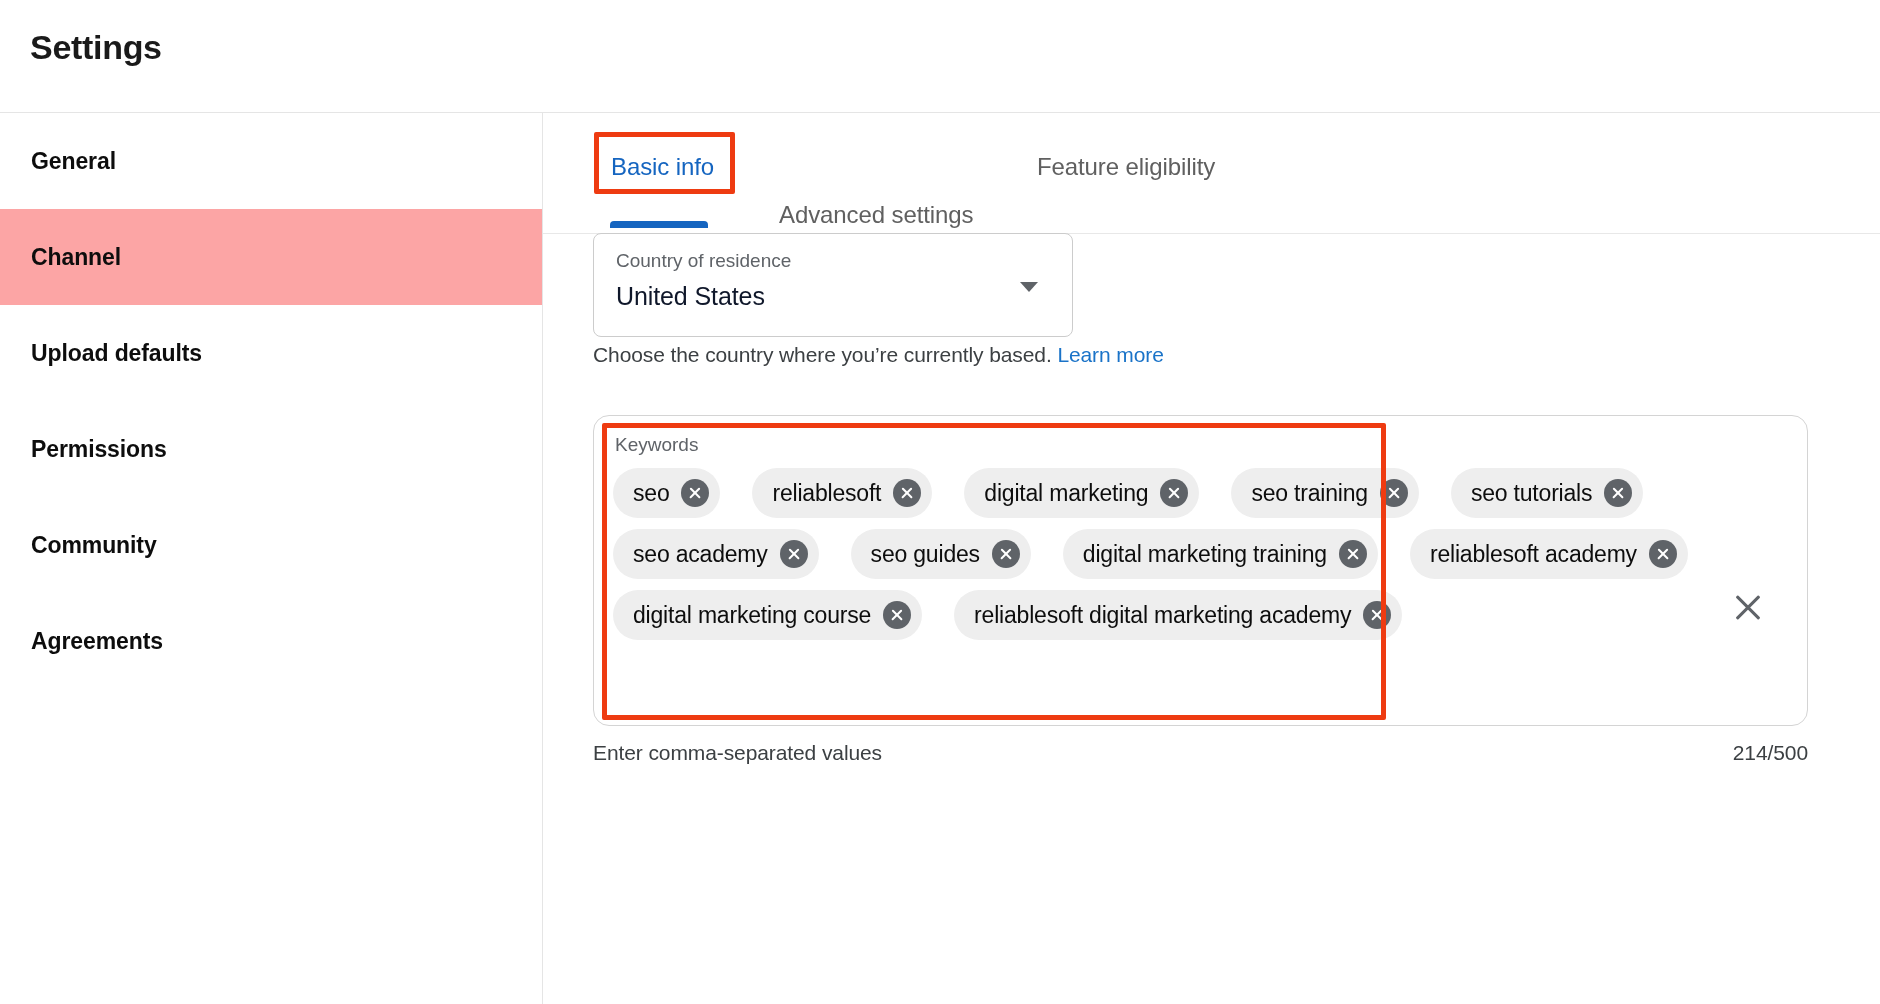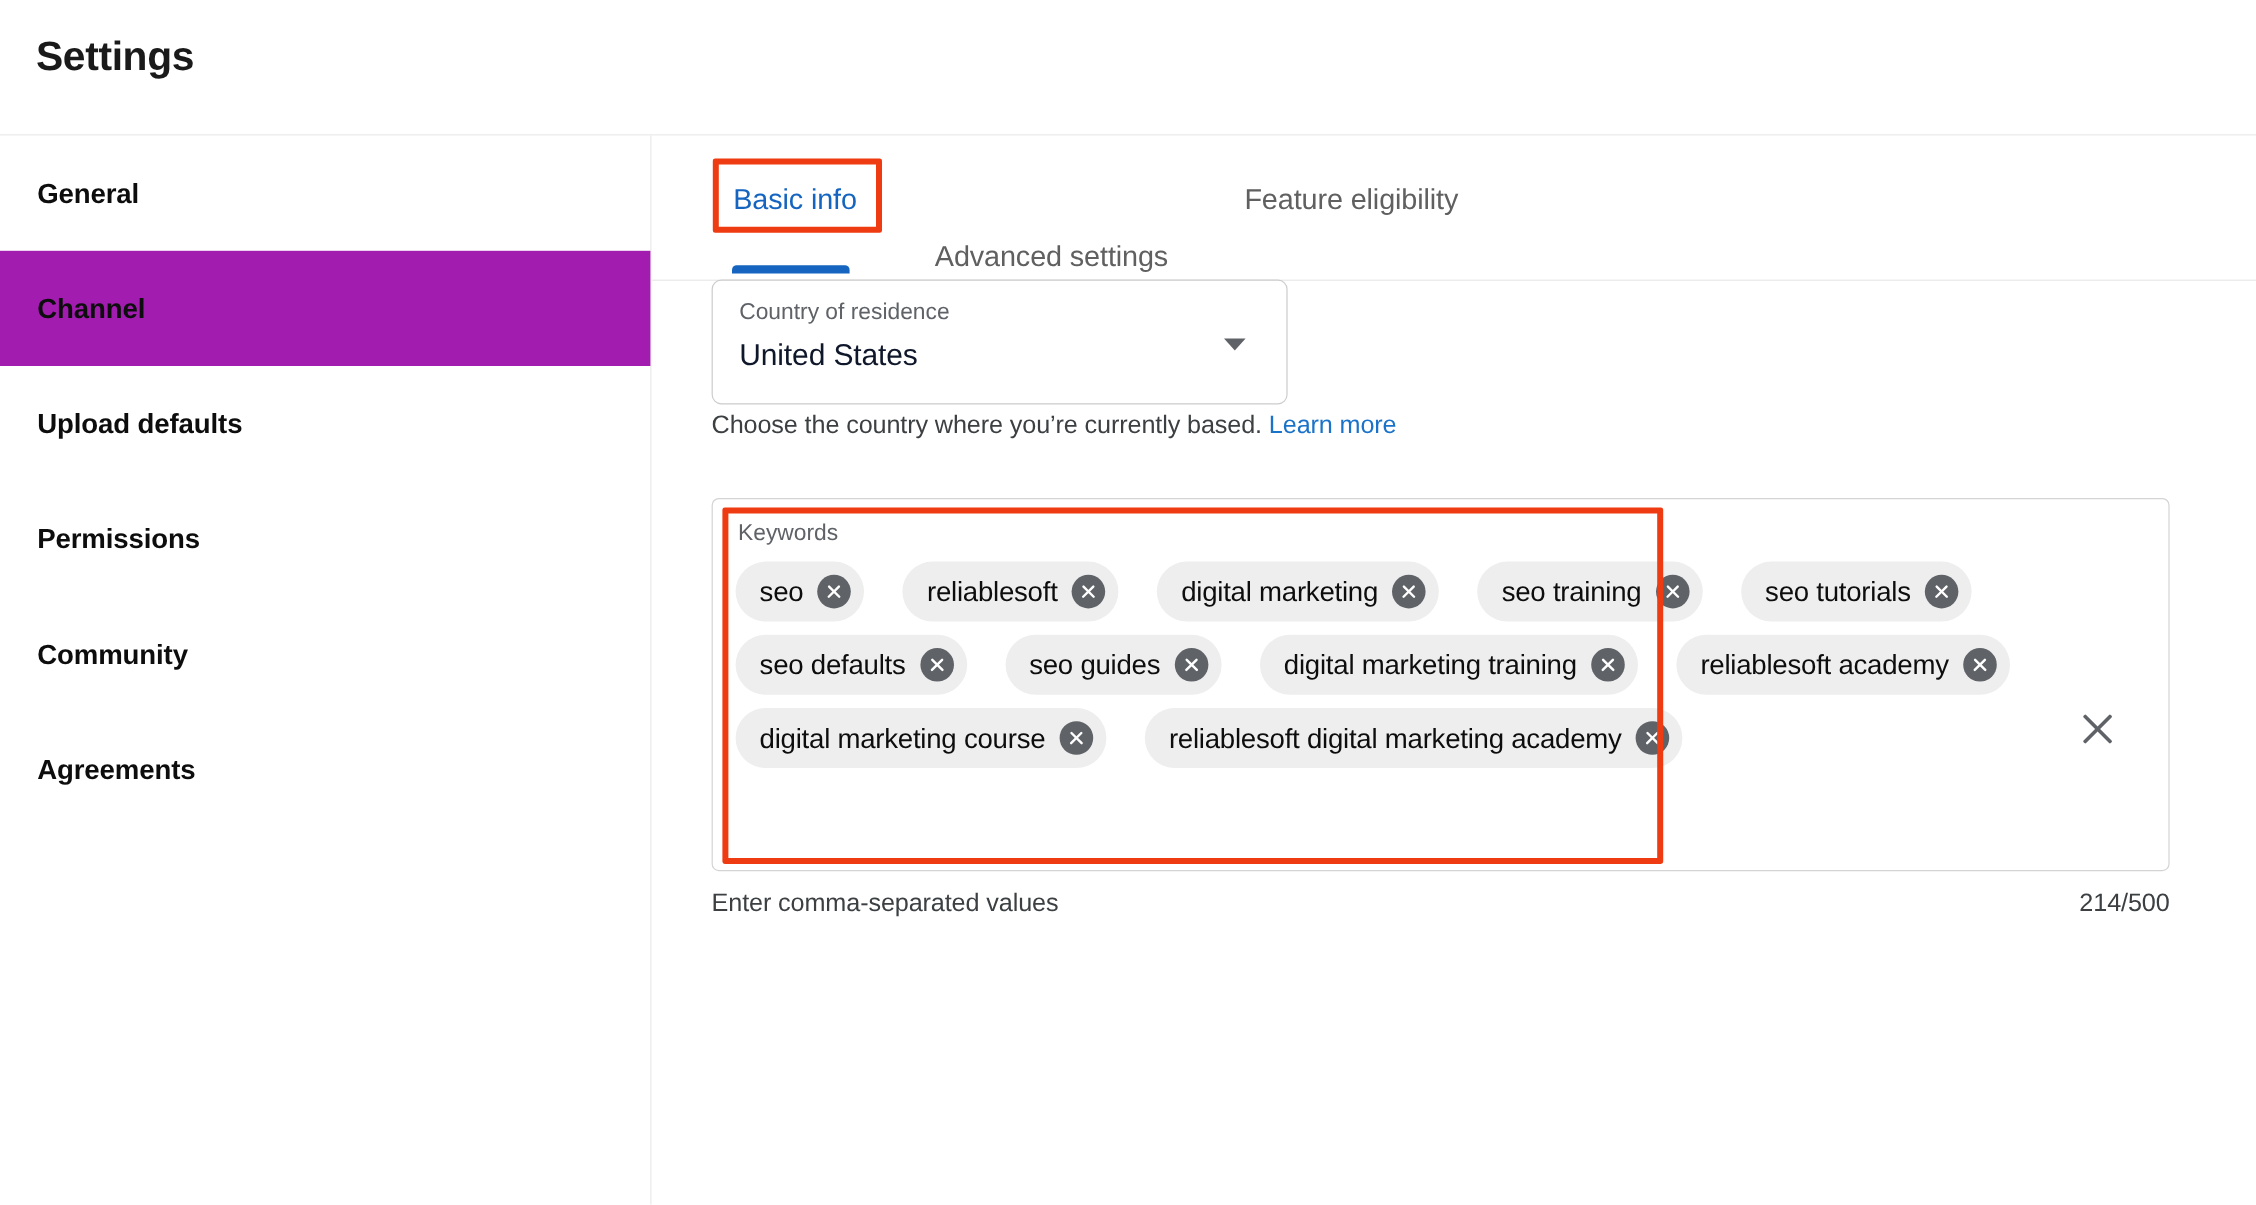--- a/index.html
+++ b/index.html
@@ -51,21 +51,21 @@
     width: 542px;
     height: 96px;
     padding-left: 31px;
     font-size: 23px;
     font-weight: 700;
     color: #0d0d0d;
     letter-spacing: -0.1px;
     cursor: pointer;
     background: transparent;
   }
-  .nav-item.active { background: #a21caf; }
+  .nav-item.active { background: #fca5a5; }
 
   
   .main {
     position: absolute;
     left: 543px; top: 113px;
     width: 1337px; height: 891px;
     background: #ffffff;
   }
 
   
@@ -150,21 +150,21 @@
     color: #1a73c8;
     cursor: pointer;
   }
 
   
   .keywords-box {
     position: absolute;
     left: 50px; top: 302px;
     width: 1215px; height: 311px;
     border: 1px solid #d4d4d4;
-    border-radius: 6px;
+    border-radius: 16px;
     background: #ffffff;
   }
   .anno-keywords {
     position: absolute;
     left: 8px; top: 7px;
     width: 784px; height: 297px;
     border: 5px solid #ee3b11;
     border-radius: 2px;
     pointer-events: none;
     z-index: 5;
@@ -325,21 +325,21 @@
           </div>
           <div class="chip">
             <span class="chip-label">seo training</span>
             <span class="chip-remove"></span>
           </div>
           <div class="chip">
             <span class="chip-label">seo tutorials</span>
             <span class="chip-remove"></span>
           </div>
           <div class="chip">
-            <span class="chip-label">seo defaults</span>
+            <span class="chip-label">seo academy</span>
             <span class="chip-remove"></span>
           </div>
           <div class="chip">
             <span class="chip-label">seo guides</span>
             <span class="chip-remove"></span>
           </div>
           <div class="chip">
             <span class="chip-label">digital marketing training</span>
             <span class="chip-remove"></span>
           </div>

